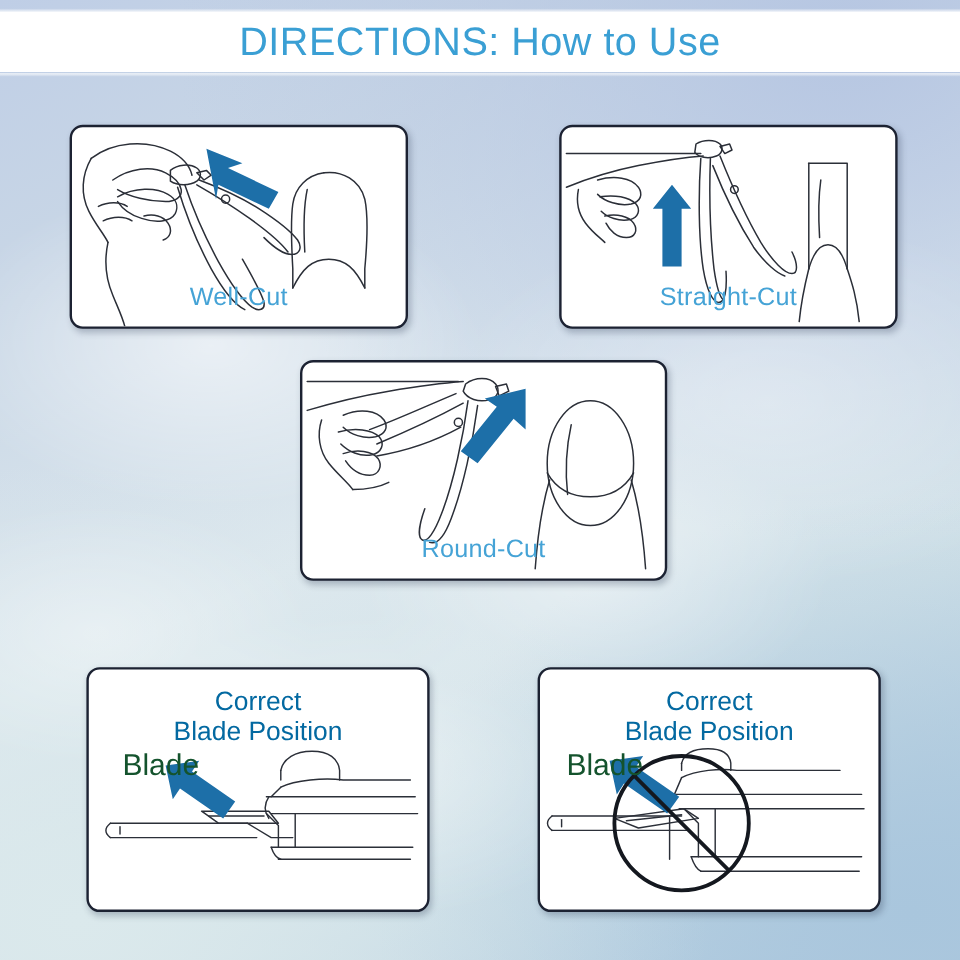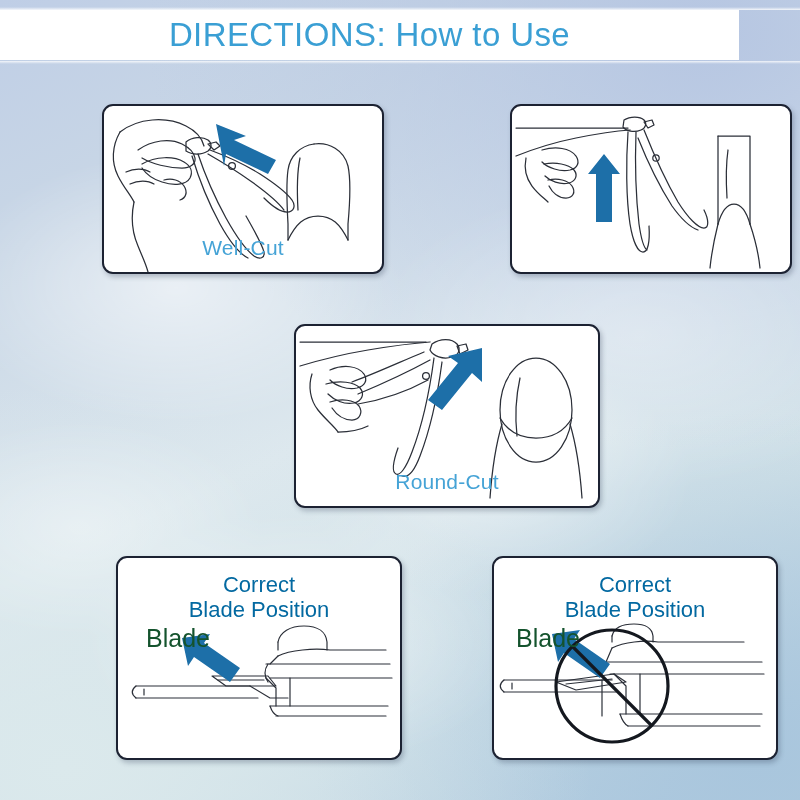--- a/index.html
+++ b/index.html
@@ -25,60 +25,59 @@
       radial-gradient(40% 24% at 22% 36%, rgba(255,255,255,.55) 0%, rgba(255,255,255,0) 70%),
       radial-gradient(34% 20% at 62% 60%, rgba(255,255,255,.40) 0%, rgba(255,255,255,0) 72%),
       radial-gradient(46% 26% at 80% 42%, rgba(255,255,255,.30) 0%, rgba(255,255,255,0) 74%),
       radial-gradient(38% 22% at 38% 80%, rgba(255,255,255,.42) 0%, rgba(255,255,255,0) 72%),
       radial-gradient(30% 18% at 10% 66%, rgba(255,255,255,.35) 0%, rgba(255,255,255,0) 75%);
     mix-blend-mode:screen;
   }
 
   
   .header-band{
-    position:absolute;left:0;top:10px;width:739px;height:50px;
+    position:absolute;left:0;top:10px;width:800px;height:50px;
     background:#ffffff;
     display:flex;align-items:center;justify-content:center;
   }
   .header-band:before,.header-band:after{
     content:"";position:absolute;left:0;width:800px;height:3px;
   }
   .header-band:before{top:-3px;background:linear-gradient(to bottom,rgba(255,255,255,0),rgba(255,255,255,.85));}
   .header-band:after{bottom:-4px;background:linear-gradient(to bottom,rgba(255,255,255,.8),rgba(255,255,255,0));}
   .header-title{
     font-size:33px;letter-spacing:.4px;color:#3a9fd4;
     font-weight:400;white-space:nowrap;
   }
 
   
   .panel{
     position:absolute;background:#fff;
     border:2px solid #1c2232;border-radius:11px;
     box-shadow:2px 3px 5px rgba(40,55,80,.28);
     overflow:hidden;
-    margin-left:44px;
   }
   .panel-svg{position:absolute;left:0;top:0;width:100%;height:100%;}
 
   .cap{
     position:absolute;width:100%;text-align:center;
     color:#45a3d6;font-size:21px;font-weight:400;letter-spacing:.2px;
   }
   .blade-head{
     position:absolute;width:100%;text-align:center;
     color:#0369a1;font-size:22px;line-height:1.15;font-weight:400;
   }
   .blade-word{
     position:absolute;color:#14532d;font-size:25px;font-weight:400;
   }
 
   
   #panel-well     {left:58px; top:104px; width:278px;height:166px;}
   #panel-straight {left:466px;top:104px; width:278px;height:166px;}
-  #panel-round    {left:250px;top:324px; width:302px;height:180px;}
+  #panel-round    {left:250px;top:300px; width:302px;height:180px;}
   #panel-correct  {left:72px; top:556px; width:282px;height:200px;}
   #panel-incorrect{left:448px;top:556px; width:282px;height:200px;}
 </style>
 </head>
 <body>
 
 <div id="stage">
 
   <div class="bg-base"></div>
   <div class="bg-cloud"></div>
@@ -154,20 +153,21 @@
         <path d="M206 118 C 210 104, 216 98, 222 98 C 228 98, 234 104, 238 118"></path>
         <path d="M206 118 C 203 130, 200 142, 198 162"></path>
         <path d="M238 118 C 242 130, 246 142, 248 162"></path>
         <path d="M216 44 C 214 58, 214 76, 215 92"></path>
       </g>
 
       <g>
         <path d="M92 48 L 108 68 L 100 68 L 100 116 L 84 116 L 84 68 L 76 68 Z" fill="#1d6fa8"></path>
       </g>
     </svg>
+    <div class="cap" style="bottom:12px;">Straight-Cut</div>
   </div>
 
   <div class="panel" id="panel-round">
     <svg class="panel-svg" viewBox="0 0 302 180">
       <g fill="none" stroke="#2b2f38" stroke-width="1.25" stroke-linecap="round" stroke-linejoin="round">
 
         <path d="M4 16 L 130 16"></path>
         <path d="M4 40 C 24 34, 48 28, 72 24 C 96 20, 120 17, 134 16"></path>
 
         <path d="M34 44 C 48 38, 62 40, 68 48 C 72 54, 69 60, 61 62 C 51 64, 40 60, 34 54"></path>

